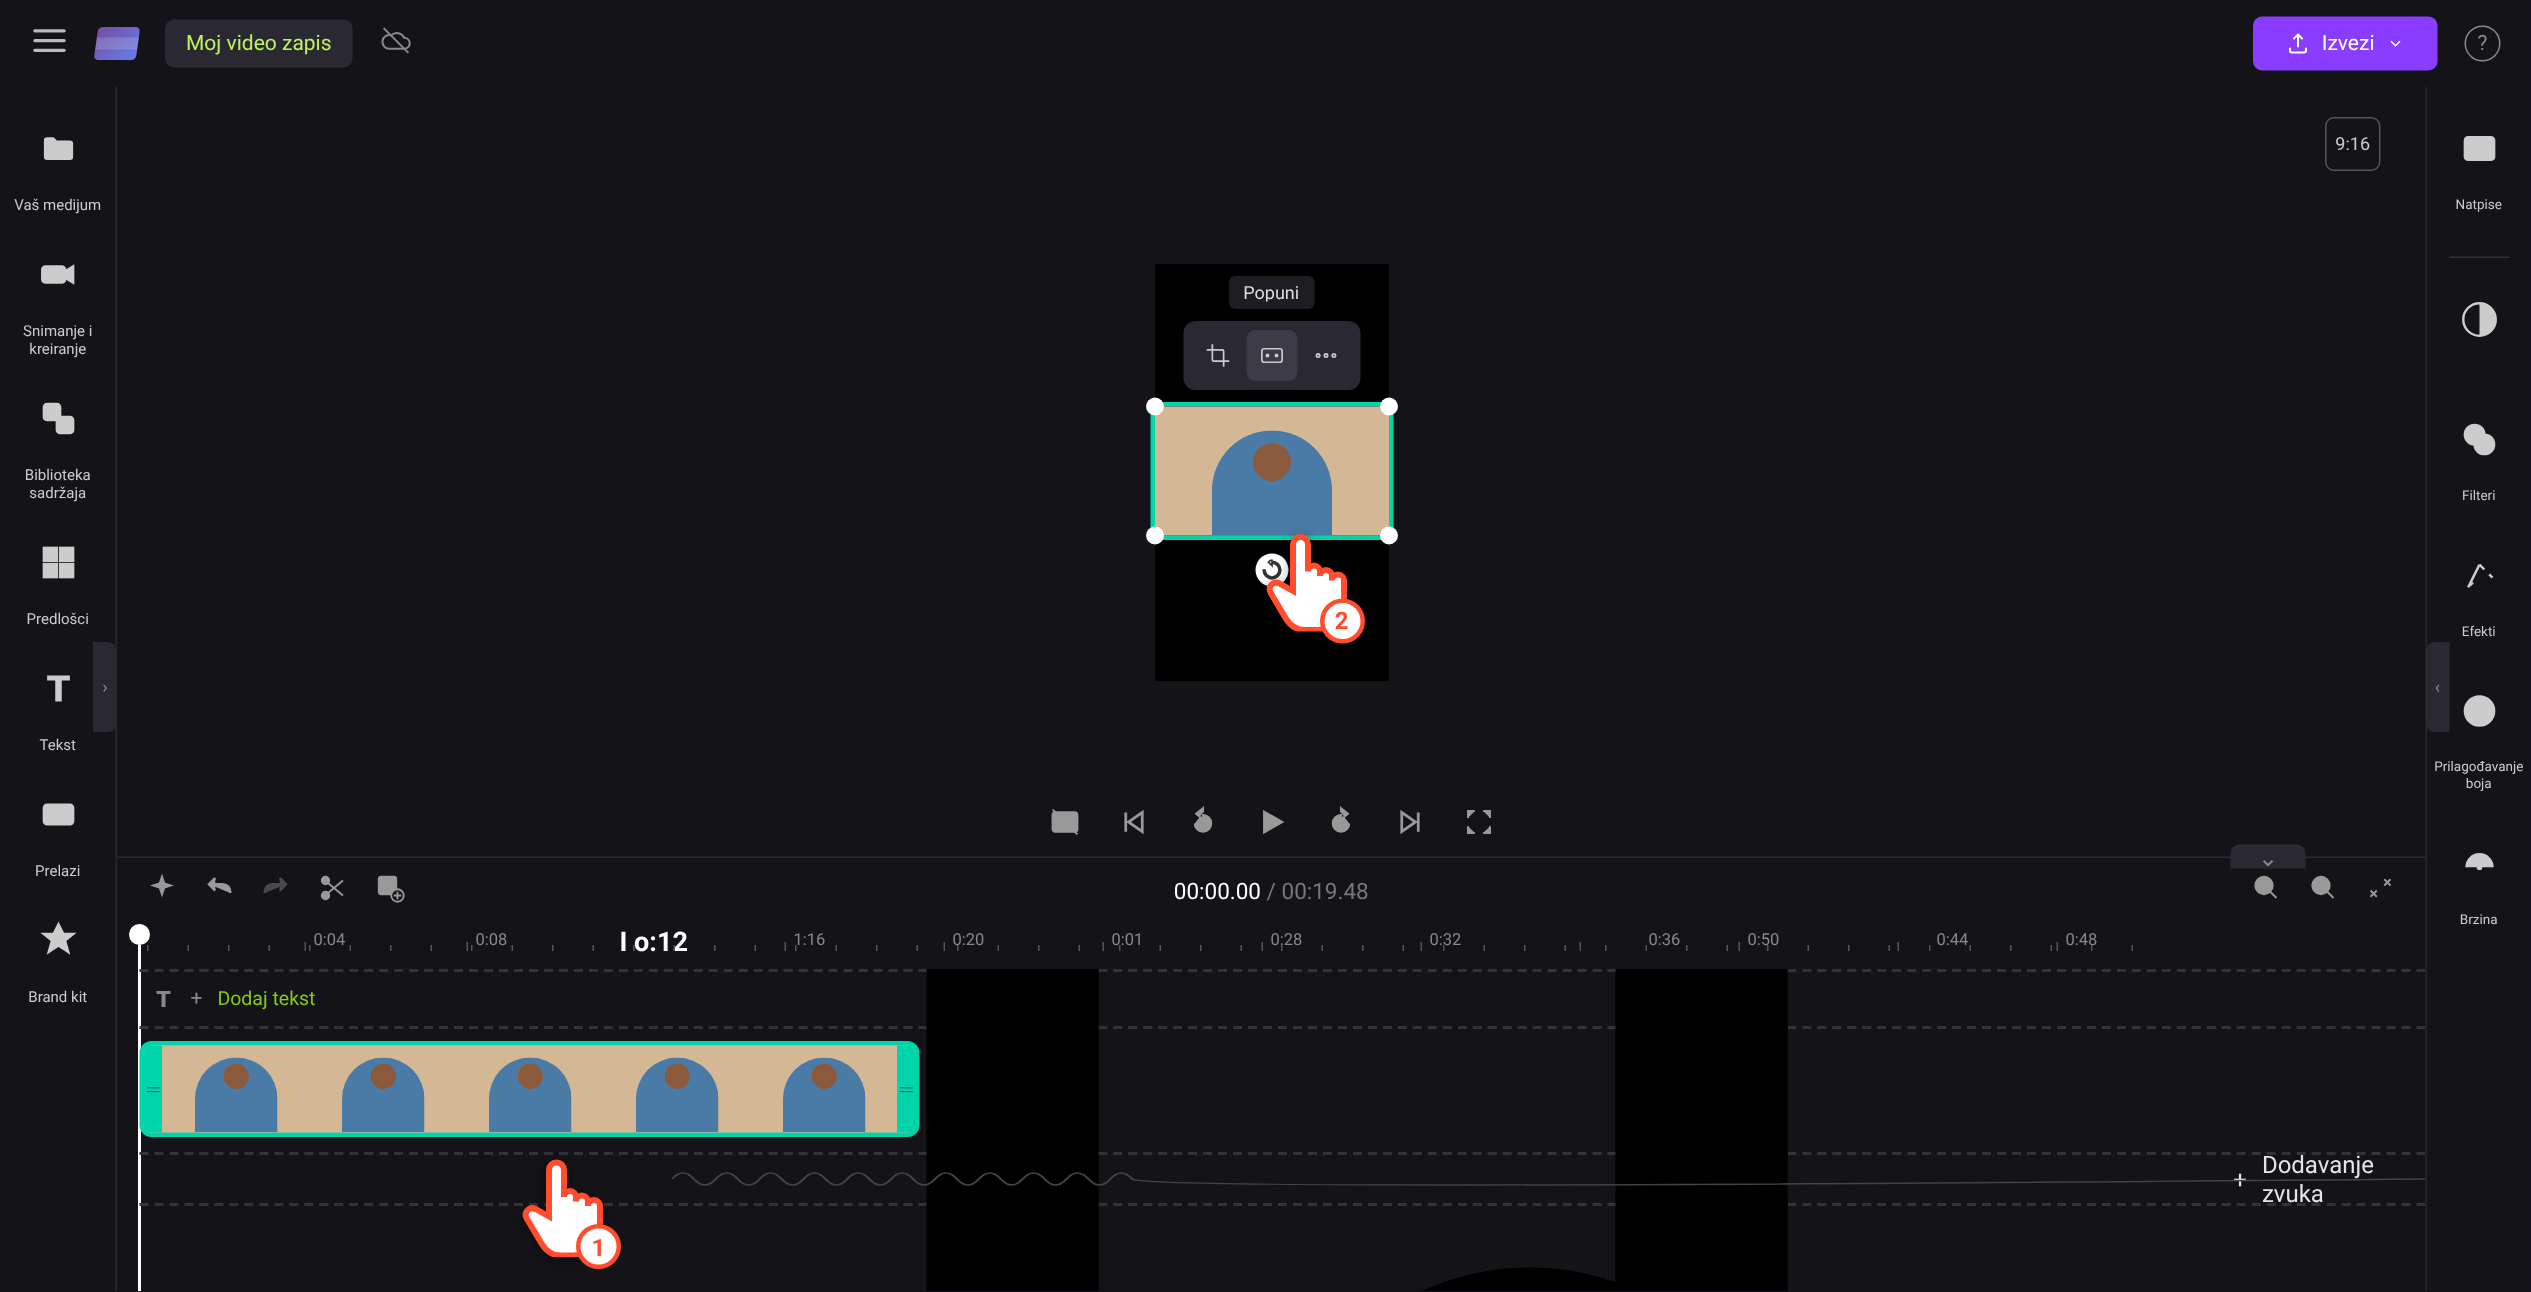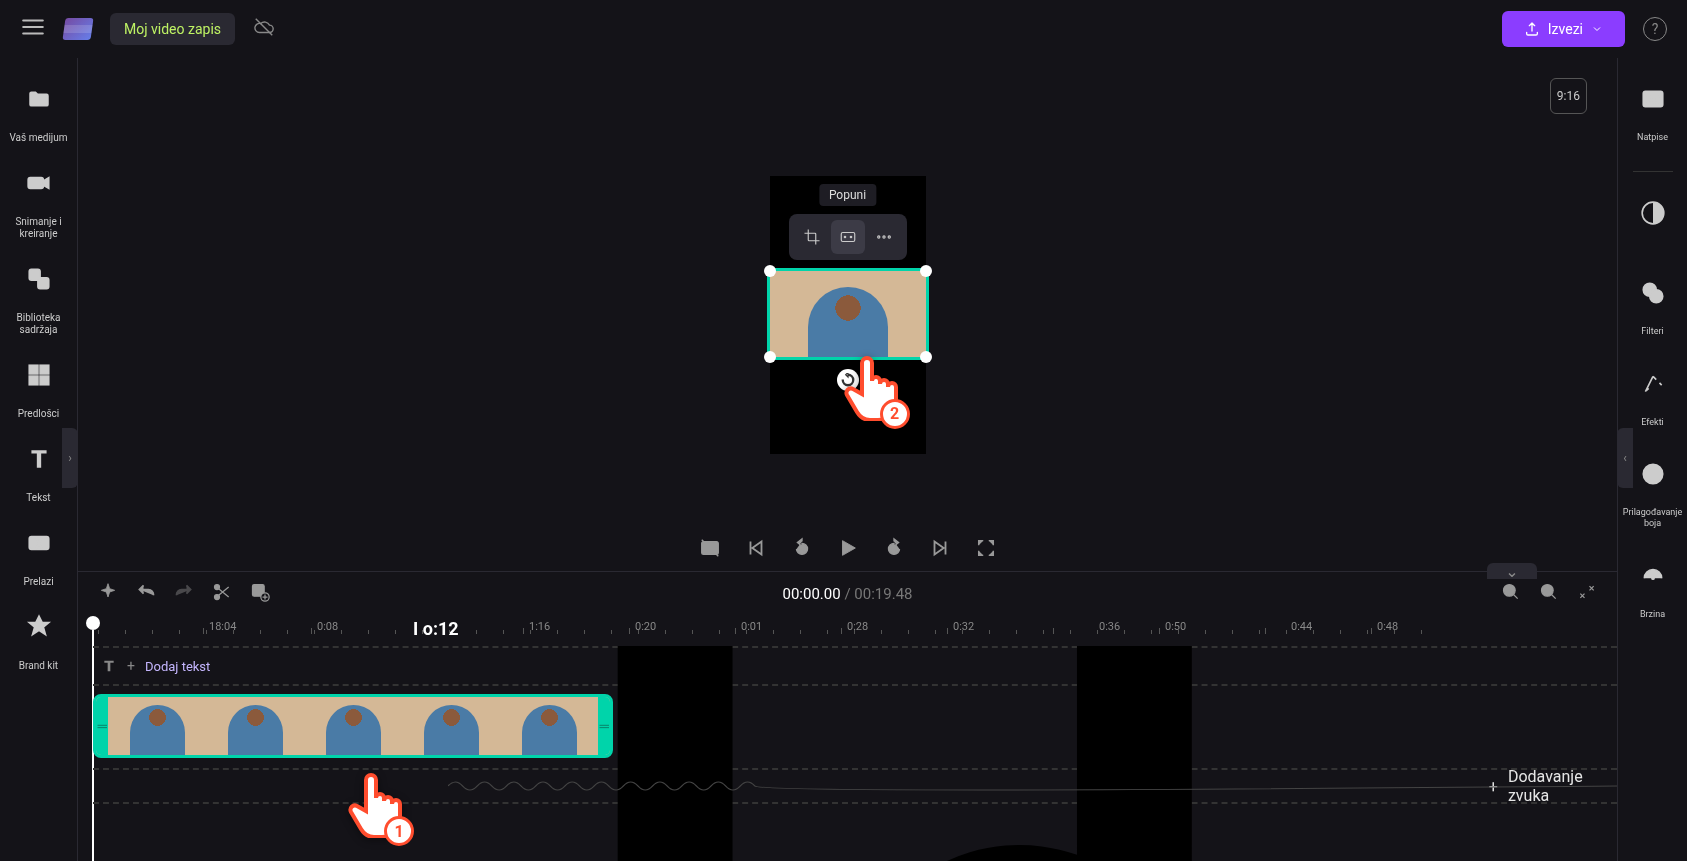--- a/index.html
+++ b/index.html
@@ -69,21 +69,21 @@
 .tick { position: absolute; top: 12px; width: 1px; height: 6px; background: #555;}
 .tick-label { position: absolute; top: 4px; font-size: 11px; color: #888;}
 .playhead { position: absolute; top: 0; width: 14px; height: 14px; background: #fff; border-radius: 50%; left: -7px;}
 .playhead-line { position: absolute; top: 14px; left: 0; width: 2px; height: 250px; background: #fff; margin-left: -1px;}
 .marker-label { position: absolute; top: 2px; font-size: 18px; font-weight: bold; color: #fff;}
 
 .tracks { flex: 1; padding-left: 15px; position: relative; overflow: hidden;}
 .track { height: 40px; border-top: 2px dashed #333; border-bottom: 2px dashed #333; display: flex; align-items: center; gap: 10px; padding-left: 8px; margin-bottom: 8px;}
 .track svg { width: 16px; height: 16px; fill: #888;}
 .track .plus { color: #888; font-size: 14px;}
-.track .track-label { color: #c4b5fd; font-size: 13px;}
+.track .track-label { color: #84cc16; font-size: 13px;}
 .video-track { height: 66px; margin-bottom: 8px;}
 .video-clip { height: 64px; width: 520px; border: 3px solid #00d4aa; border-radius: 8px; display: flex; overflow: hidden; background: #d4b896; position: relative;}
 .clip-handle-bar { width: 12px; background: #00d4aa; display: flex; align-items: center; justify-content: center; color: #0a6b55; font-size: 10px; writing-mode: vertical-rl;}
 .clip-thumbs { flex: 1; display: flex;}
 .clip-thumbs .thumb { flex: 1; background: #d4b896; display: flex; align-items: flex-end; justify-content: center; overflow: hidden;}
 .clip-thumbs .thumb .person { width: 55px; height: 50px; background: radial-gradient(circle at 50% 25%, #8b5a3c 0%, #8b5a3c 18%, transparent 18%), linear-gradient(#4a7ba6,#4a7ba6); border-radius: 30px 30px 0 0;}
 .waveform-track { height: 36px; border-top: 2px dashed #333; border-bottom: 2px dashed #333; display: flex; align-items: center; padding-left: 8px; gap: 10px; position: relative;}
 .wave-bg { position: absolute; left: 355px; right: 0; height: 100%; display: flex; align-items: center;}
 .wave-bg svg { width: 100%; height: 20px;}
 
@@ -304,21 +304,21 @@
       </div>
 
       <div class="ruler">
         <div class="ruler-inner" id="ruler-inner">
           <div style="position:absolute; left:0;">
             <div class="playhead"></div>
             <div class="playhead-line"></div>
           </div>
           <div class="marker-label" style="left:320px;">I o:12</div>
         <div class="tick" style="left: 110px;"></div>
-            <div class="tick-label" style="left: 116px;">18:04</div>
+            <div class="tick-label" style="left: 116px;">0:04</div>
             <div class="tick" style="left: 218px;"></div>
             <div class="tick-label" style="left: 224px;">0:08</div>
             <div class="tick" style="left: 430px;"></div>
             <div class="tick-label" style="left: 436px;">1:16</div>
             <div class="tick" style="left: 536px;"></div>
             <div class="tick-label" style="left: 542px;">0:20</div>
             <div class="tick" style="left: 642px;"></div>
             <div class="tick-label" style="left: 648px;">0:01</div>
             <div class="tick" style="left: 748px;"></div>
             <div class="tick-label" style="left: 754px;">0:28</div>

